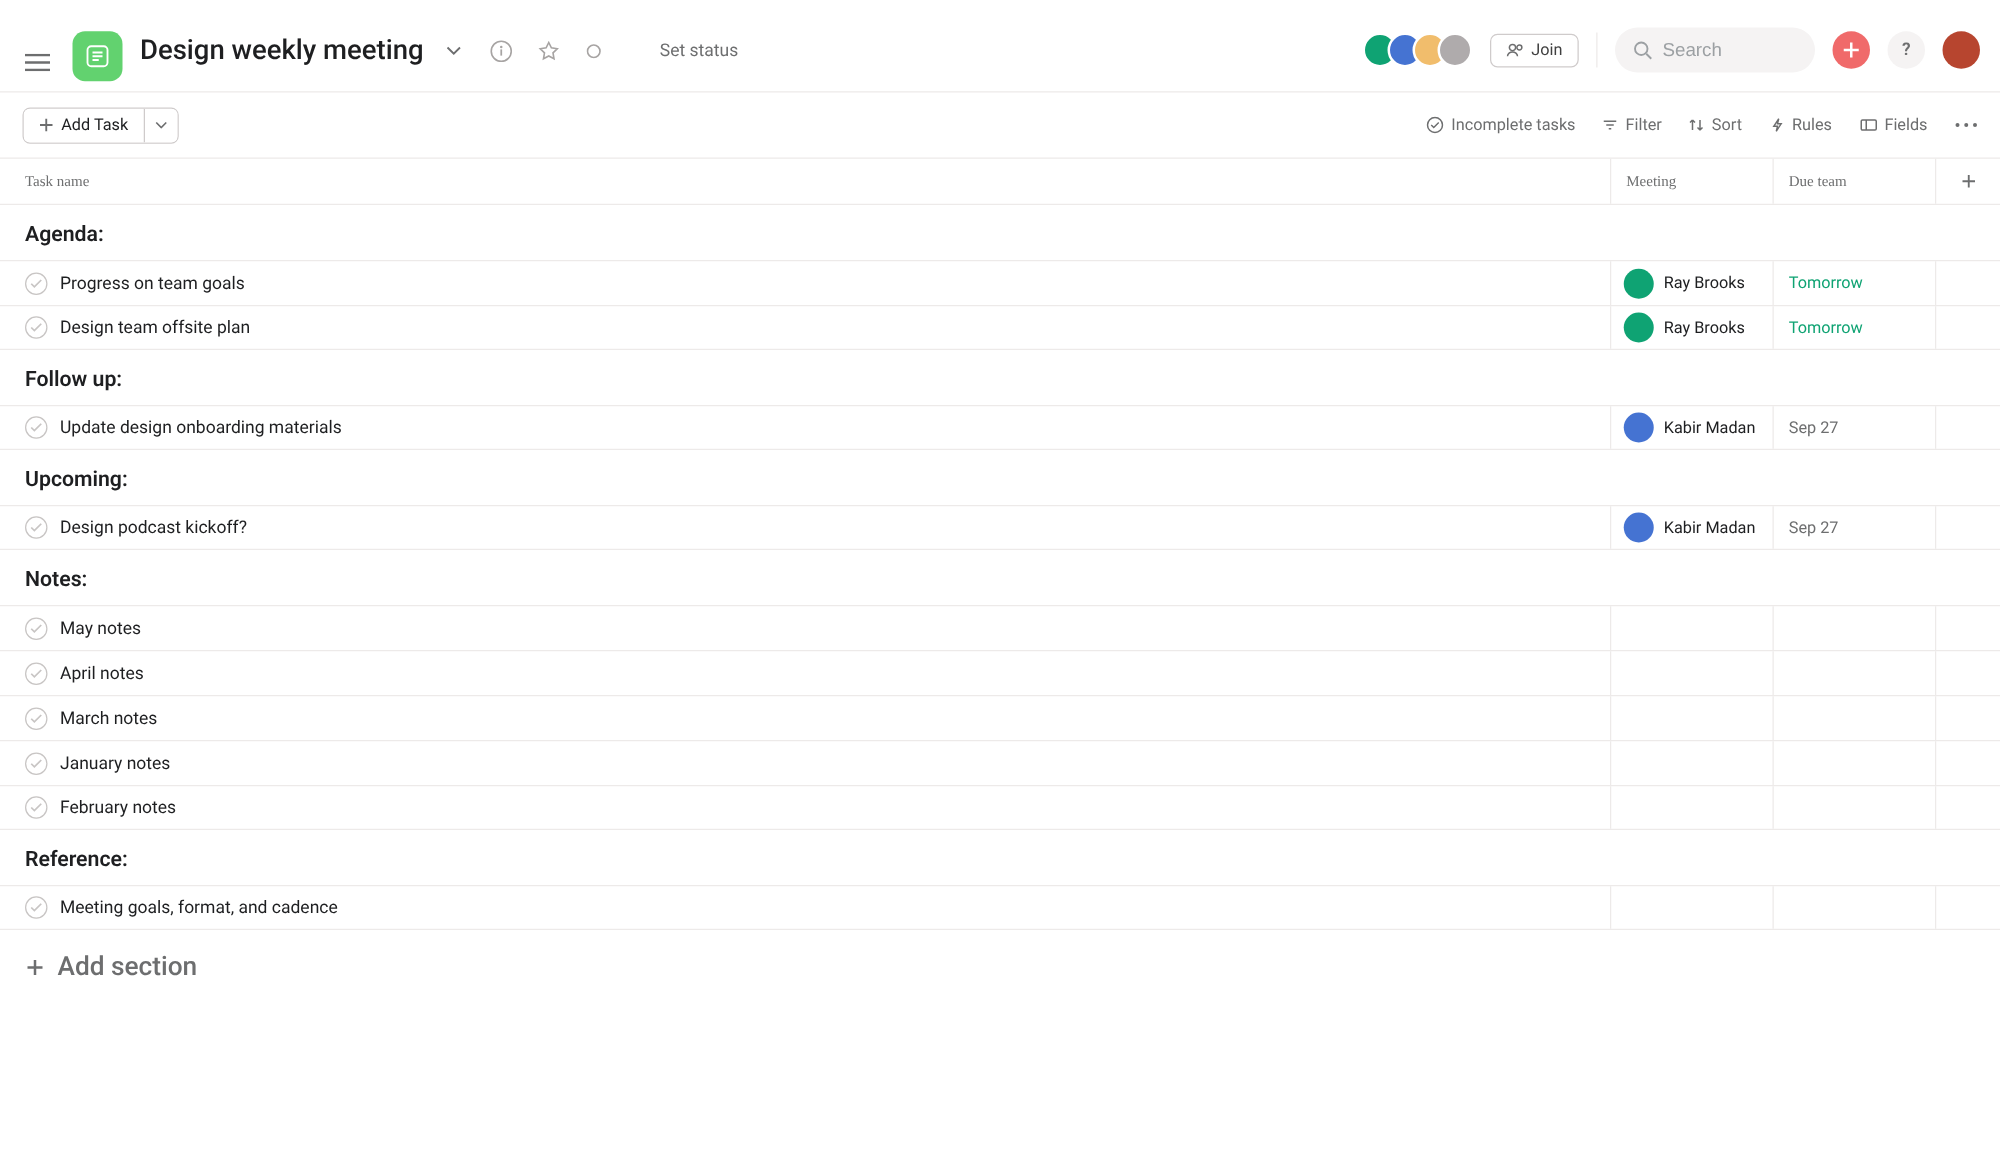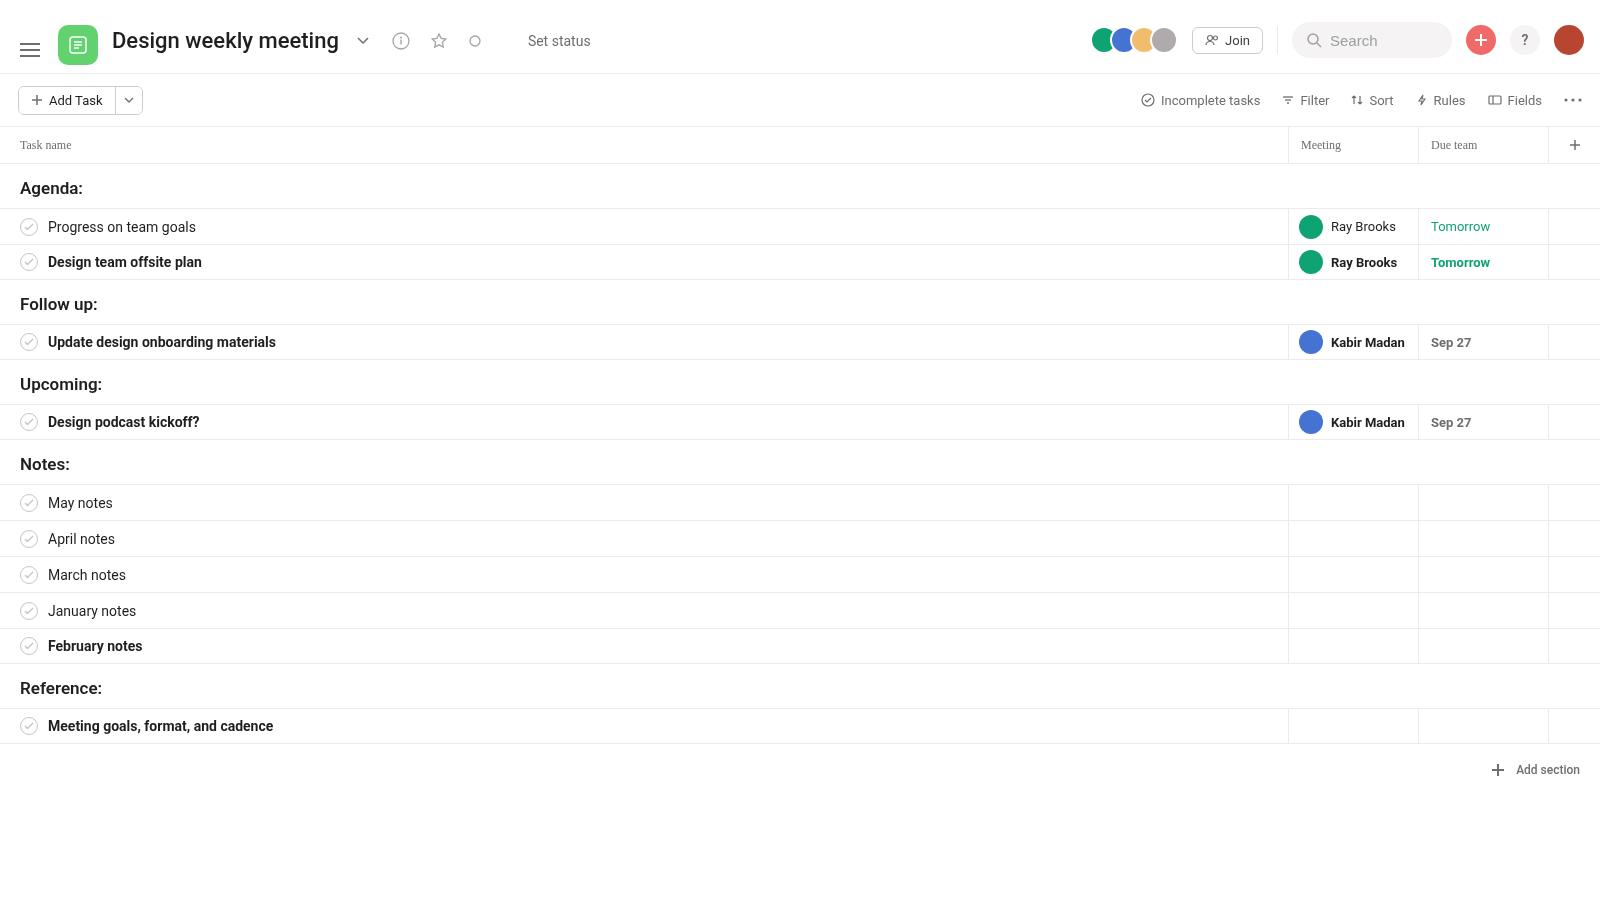--- a/index.html
+++ b/index.html
@@ -150,26 +150,26 @@
   .cell-assignee .mini-avatar {
     width: 24px; height: 24px; border-radius: 50%;
   }
   .cell-due {
     width: 130px; border-left: 1px solid #edeae9; height: 100%;
     display: flex; align-items: center; padding-left: 12px;
     font-size: 13px; color: #6d6e6f;
   }
   .cell-due.green { color: #0fa373; }
   .cell-add { width: 52px; border-left: 1px solid #edeae9; height: 100%; }
-  .section-block > .task-row:last-of-type { border-bottom: 1px solid #edeae9; font-weight: bold; }
+  .section-block > .task-row:last-of-type { border-bottom: 1px solid #edeae9; }
 
   .add-section {
     display: flex; align-items: center; gap: 10px;
-    color: #6d6e6f; font-size: 12px; font-weight: 500;
-    padding: 18px 20px; cursor: pointer; justify-content: flex-end;
+    color: #6d6e6f; font-size: 21px; font-weight: 500;
+    padding: 18px 20px; cursor: pointer;
   }
 </style>
 </head>
 <body>
 
 <div class="topbar">
   <div class="menu-btn icon-btn">
     <svg width="20" height="14" viewBox="0 0 20 14" fill="none">
         <line x1="0" y1="1" x2="20" y2="1" stroke="#6d6e6f" stroke-width="2"></line>
         <line x1="0" y1="7" x2="20" y2="7" stroke="#6d6e6f" stroke-width="2"></line>

